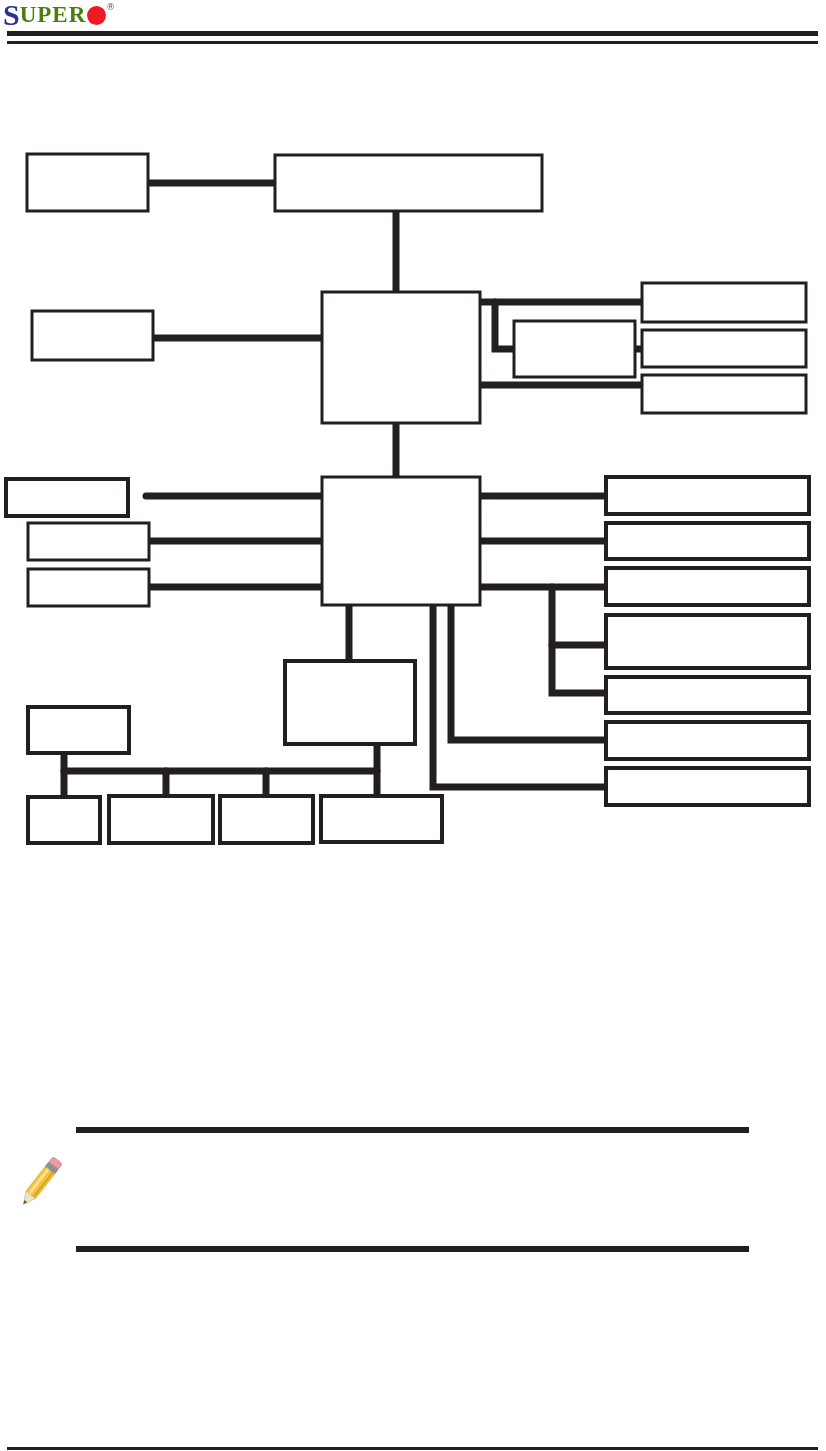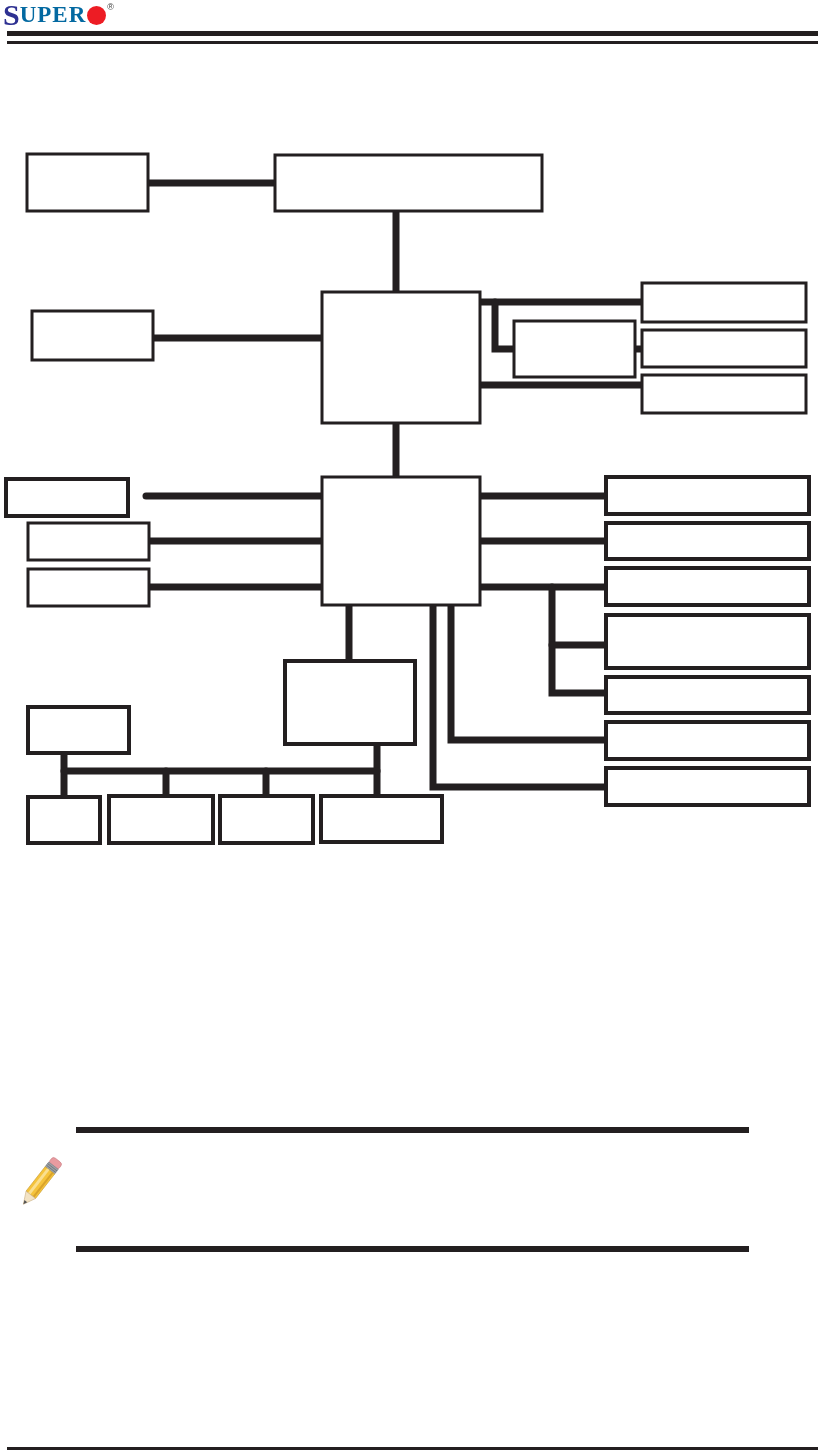--- a/index.html
+++ b/index.html
@@ -4,21 +4,21 @@
 <style>
   html,body{margin:0;padding:0;}
   body{
     width:826px;height:1451px;position:relative;background:#ffffff;
     font-family:"Liberation Serif", serif;overflow:hidden;
   }
   .page{position:absolute;inset:0;width:826px;height:1451px;}
   
   .logo{position:absolute;left:3px;top:2px;display:flex;align-items:flex-end;}
   .logo-first{font-size:30px;line-height:26px;font-weight:bold;color:#2e3192;letter-spacing:0px;}
-  .logo-rest{font-size:23px;line-height:26px;font-weight:bold;color:#0369a1;letter-spacing:1px;}
+  .logo-rest{font-size:23px;line-height:26px;font-weight:bold;color:#4d7c0f;letter-spacing:1px;}
   .logo-dot{width:19px;height:19px;border-radius:50%;background:#ed1c24;display:inline-block;margin-left:1px;margin-bottom:3px;}
   .logo-reg{font-size:9px;line-height:9px;color:#3a3a3a;margin-bottom:16px;margin-left:1px;font-family:"Liberation Sans",sans-serif;}
   .hrule{position:absolute;left:7px;width:811px;background:#231f20;}
   .hrule.thick{top:31px;height:5px;}
   .hrule.thin{top:41px;height:3px;}
   
   svg.diagram{position:absolute;left:0;top:0;width:826px;height:1451px;}
   
   .note-rule{position:absolute;left:76px;width:673px;height:6px;background:#231f20;}
   .note-rule.top{top:1127px;}

